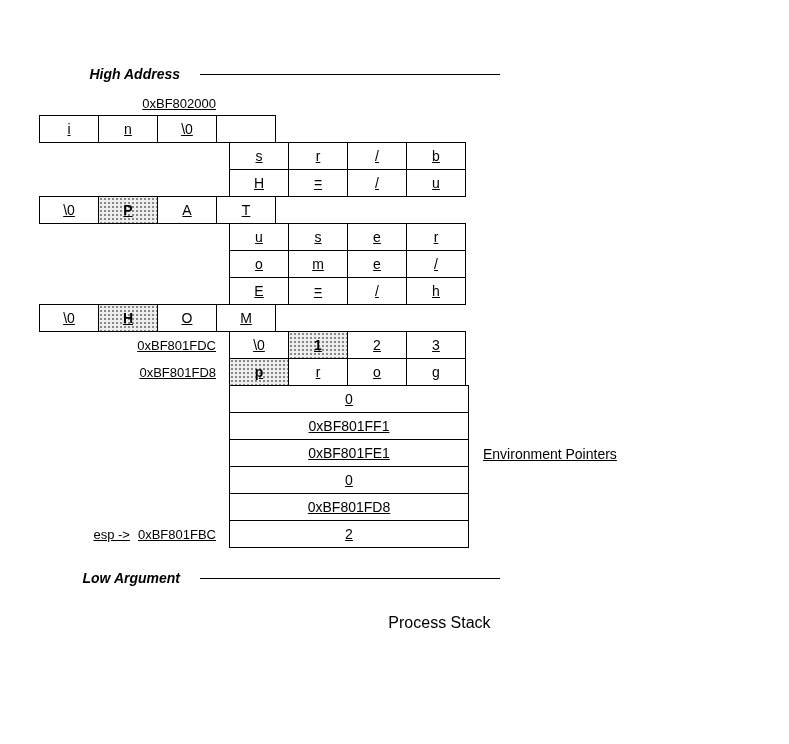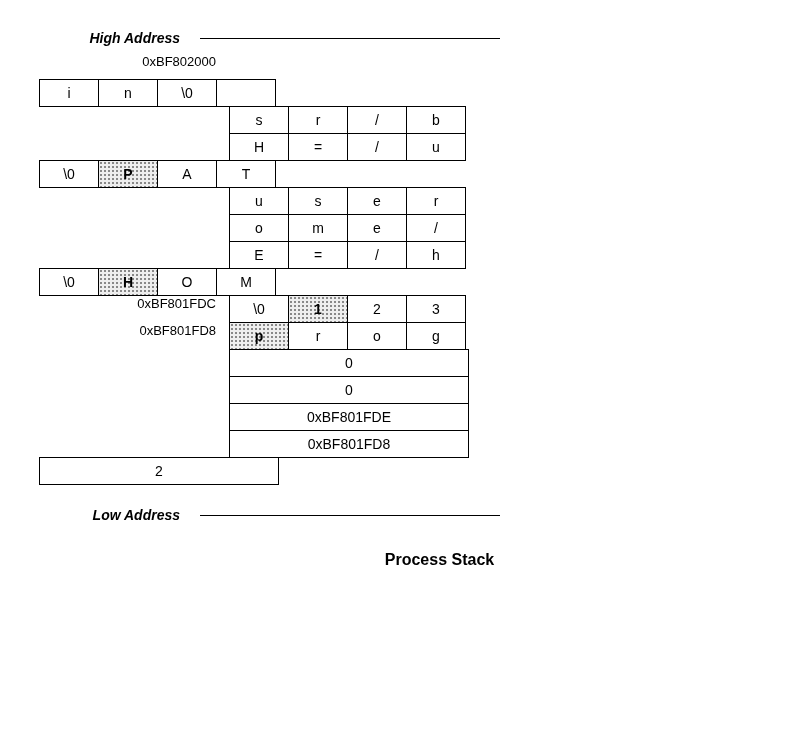--- a/index.html
+++ b/index.html
@@ -7,41 +7,43 @@
     font-size: 14px;
     background: #fff;
     margin: 0;
     padding: 30px 40px;
     width: 789px;
     box-sizing: border-box;
   }
   .container {
     display: flex;
     flex-direction: column;
+    margin-top: 36px;
   }
   .title-row {
     display: flex;
     align-items: center;
     margin-bottom: 8px;
   }
   .title-label {
     font-style: italic;
     font-weight: bold;
     margin-right: 20px;
     min-width: 140px;
     text-align: right;
   }
   .title-line {
     flex: 1;
     border-top: 1px solid #000;
     max-width: 300px;
   }
   .row {
     display: flex;
-    align-items: flex-start;
+    align-items: center;
+    text-decoration: underline;
   }
   .addr-col {
     width: 190px;
     text-align: right;
     padding-right: 14px;
     font-size: 13px;
     display: flex;
     align-items: center;
     justify-content: flex-end;
     box-sizing: border-box;
@@ -75,21 +77,21 @@
     font-weight: bold;
   }
   .right-label {
     padding-left: 14px;
     display: flex;
     align-items: center;
     font-size: 14px;
   }
   .bottom-title {
     text-align: center;
-    font-weight: bold;
+    font-weight: normal;
     font-size: 16px;
     margin-top: 20px;
     margin-left: 90px;
   }
   .spacer-row {
     height: 26px;
   }
 </style>
 </head>
 <body>
@@ -196,37 +198,50 @@
     </div>
 
   <div id="word-rows">
       <div class="row">
         <div class="addr-col"></div>
         <div class="cell wide">0</div>
         <div class="right-label"></div>
       </div>
       <div class="row">
         <div class="addr-col"></div>
+        <div class="cell wide">0xBF801FF1</div>
+        <div class="right-label"></div>
+      </div>
+      <div class="row">
+        <div class="addr-col"></div>
+        <div class="cell wide">0xBF801FE1</div>
+        <div class="right-label">Environment Pointers</div>
+      </div>
+      <div class="row">
+        <div class="addr-col"></div>
         <div class="cell wide">0</div>
         <div class="right-label"></div>
       </div>
       <div class="row">
         <div class="addr-col"></div>
-        <div class="cell wide">0xBF801FDE</div>
         <div class="right-label"></div>
       </div>
       <div class="row">
         <div class="addr-col"></div>
         <div class="cell wide">0xBF801FD8</div>
       </div>
       <div class="row">
+        <div class="addr-col">
+          <span class="esp-label">esp -&gt;</span>
+          <span>0xBF801FBC</span>
+        </div>
         <div class="cell wide">2</div>
       </div>
     </div>
 
   <div class="title-row" style="margin-top:22px;">
-    <div class="title-label">Low Address</div>
+    <div class="title-label">Low Argument</div>
     <div class="title-line"></div>
   </div>
 
   <div class="bottom-title">Process Stack</div>
 
 </div>
 
 </body></html>

